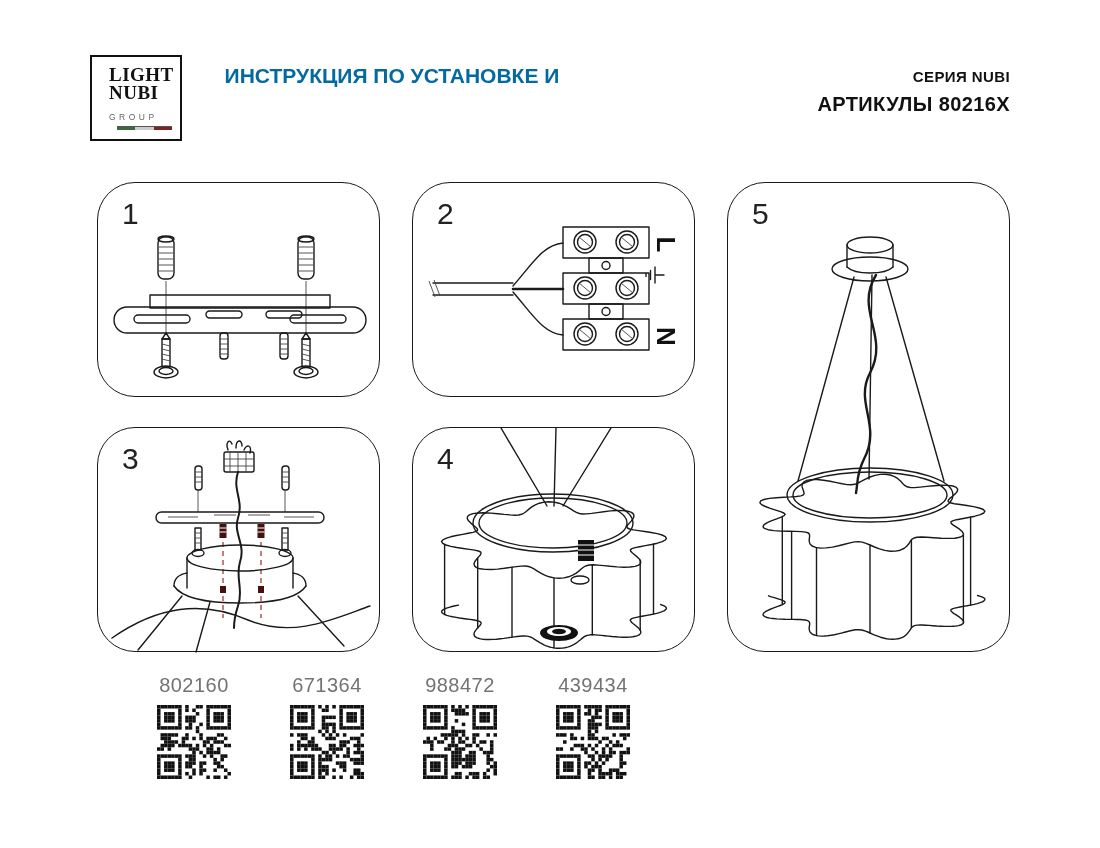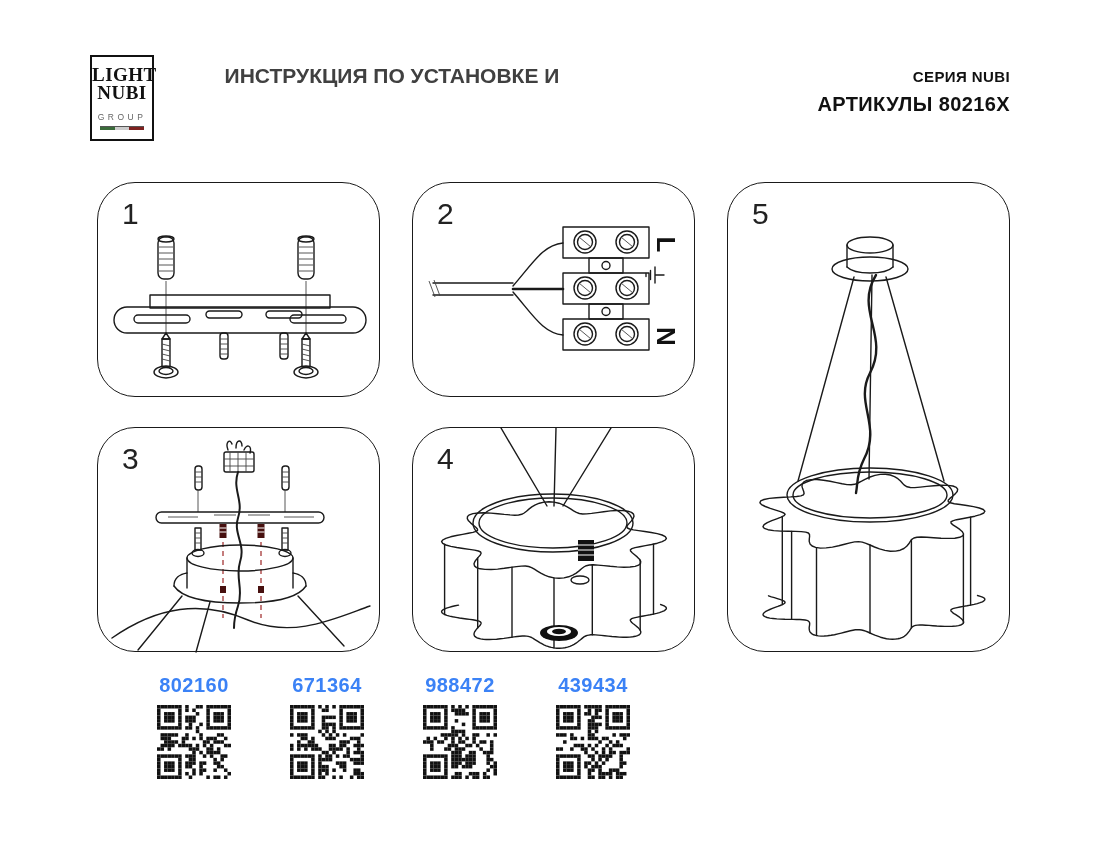--- a/index.html
+++ b/index.html
@@ -1,26 +1,26 @@
 <!DOCTYPE html>
 <html><head>
 <meta charset="utf-8">
 <style>
   html,body{margin:0;padding:0;background:#ffffff;}
   body{width:1100px;height:848px;position:relative;font-family:"Liberation Sans",sans-serif;color:#1a1a1a;overflow:hidden;}
 
   
-  .logo-box{position:absolute;left:90px;top:55px;width:64px;height:86px;border:2px solid #111;background:#fff;text-align:center;box-sizing:border-box;}
+  .logo-box{position:absolute;left:90px;top:55px;width:92px;height:86px;border:2px solid #111;background:#fff;box-sizing:border-box;padding-left:17px;}
   .logo-word{font-family:"Liberation Serif",serif;font-weight:bold;font-size:19px;line-height:18px;letter-spacing:.5px;color:#111;}
   .logo-word.first{margin-top:9px;}
   .logo-group{font-size:8.5px;letter-spacing:3.5px;color:#666;margin-top:10px;}
   .logo-flag{display:flex;height:3px;margin:4px 8px 0 8px;border-top:1px solid #555;}
   .logo-flag span{flex:1;height:100%;}
 
-  .main-title{position:absolute;left:203px;top:62px;width:378px;text-align:center;font-weight:bold;font-size:21px;line-height:28px;color:#404040;}
+  .main-title{position:absolute;left:203px;top:62px;width:378px;text-align:center;font-weight:bold;font-size:21px;line-height:28px;color:#0369a1;}
   .series-box{position:absolute;left:727px;top:68px;width:283px;text-align:right;color:#111;}
   .series-name{font-weight:bold;font-size:15px;letter-spacing:.4px;}
   .series-articles{font-weight:bold;font-size:20px;margin-top:8px;letter-spacing:.4px;}
 
   
   .panel{position:absolute;border:1.6px solid #1a1a1a;border-radius:38px;box-sizing:border-box;background:#fff;}
   .panel .step-num{position:absolute;left:24px;top:14px;font-size:30px;font-weight:400;color:#222;}
   .panel svg{position:absolute;left:0;top:0;}
 
   #panel1{left:97px;top:182px;width:283px;height:215px;}
@@ -29,21 +29,21 @@
   #panel4{left:412px;top:427px;width:283px;height:225px;}
   #panel5{left:727px;top:182px;width:283px;height:470px;}
 
   .term-label{position:absolute;font-weight:bold;font-size:26px;color:#111;transform:rotate(90deg);width:30px;text-align:center;}
   .lbl-l{left:237px;top:46px;}
   .lbl-n{left:237px;top:138px;}
   .lbl-gnd{left:239px;top:94px;transform:rotate(90deg);}
 
   
   .article-col{position:absolute;width:120px;text-align:center;}
-  .article-code{font-weight:bold;font-size:20px;color:#3b82f6;letter-spacing:.5px;}
+  .article-code{font-weight:normal;font-size:20px;color:#737373;letter-spacing:.5px;}
   .qr{margin-top:8px;display:inline-block;}
 
   .ln{stroke:#1a1a1a;stroke-width:1.4;fill:none;stroke-linecap:round;stroke-linejoin:round;}
   .thin{stroke:#444;stroke-width:.9;fill:none;}
 </style>
 </head>
 <body>
 
 <div class="logo-box">
   <div class="logo-word first">LIGHT</div>

